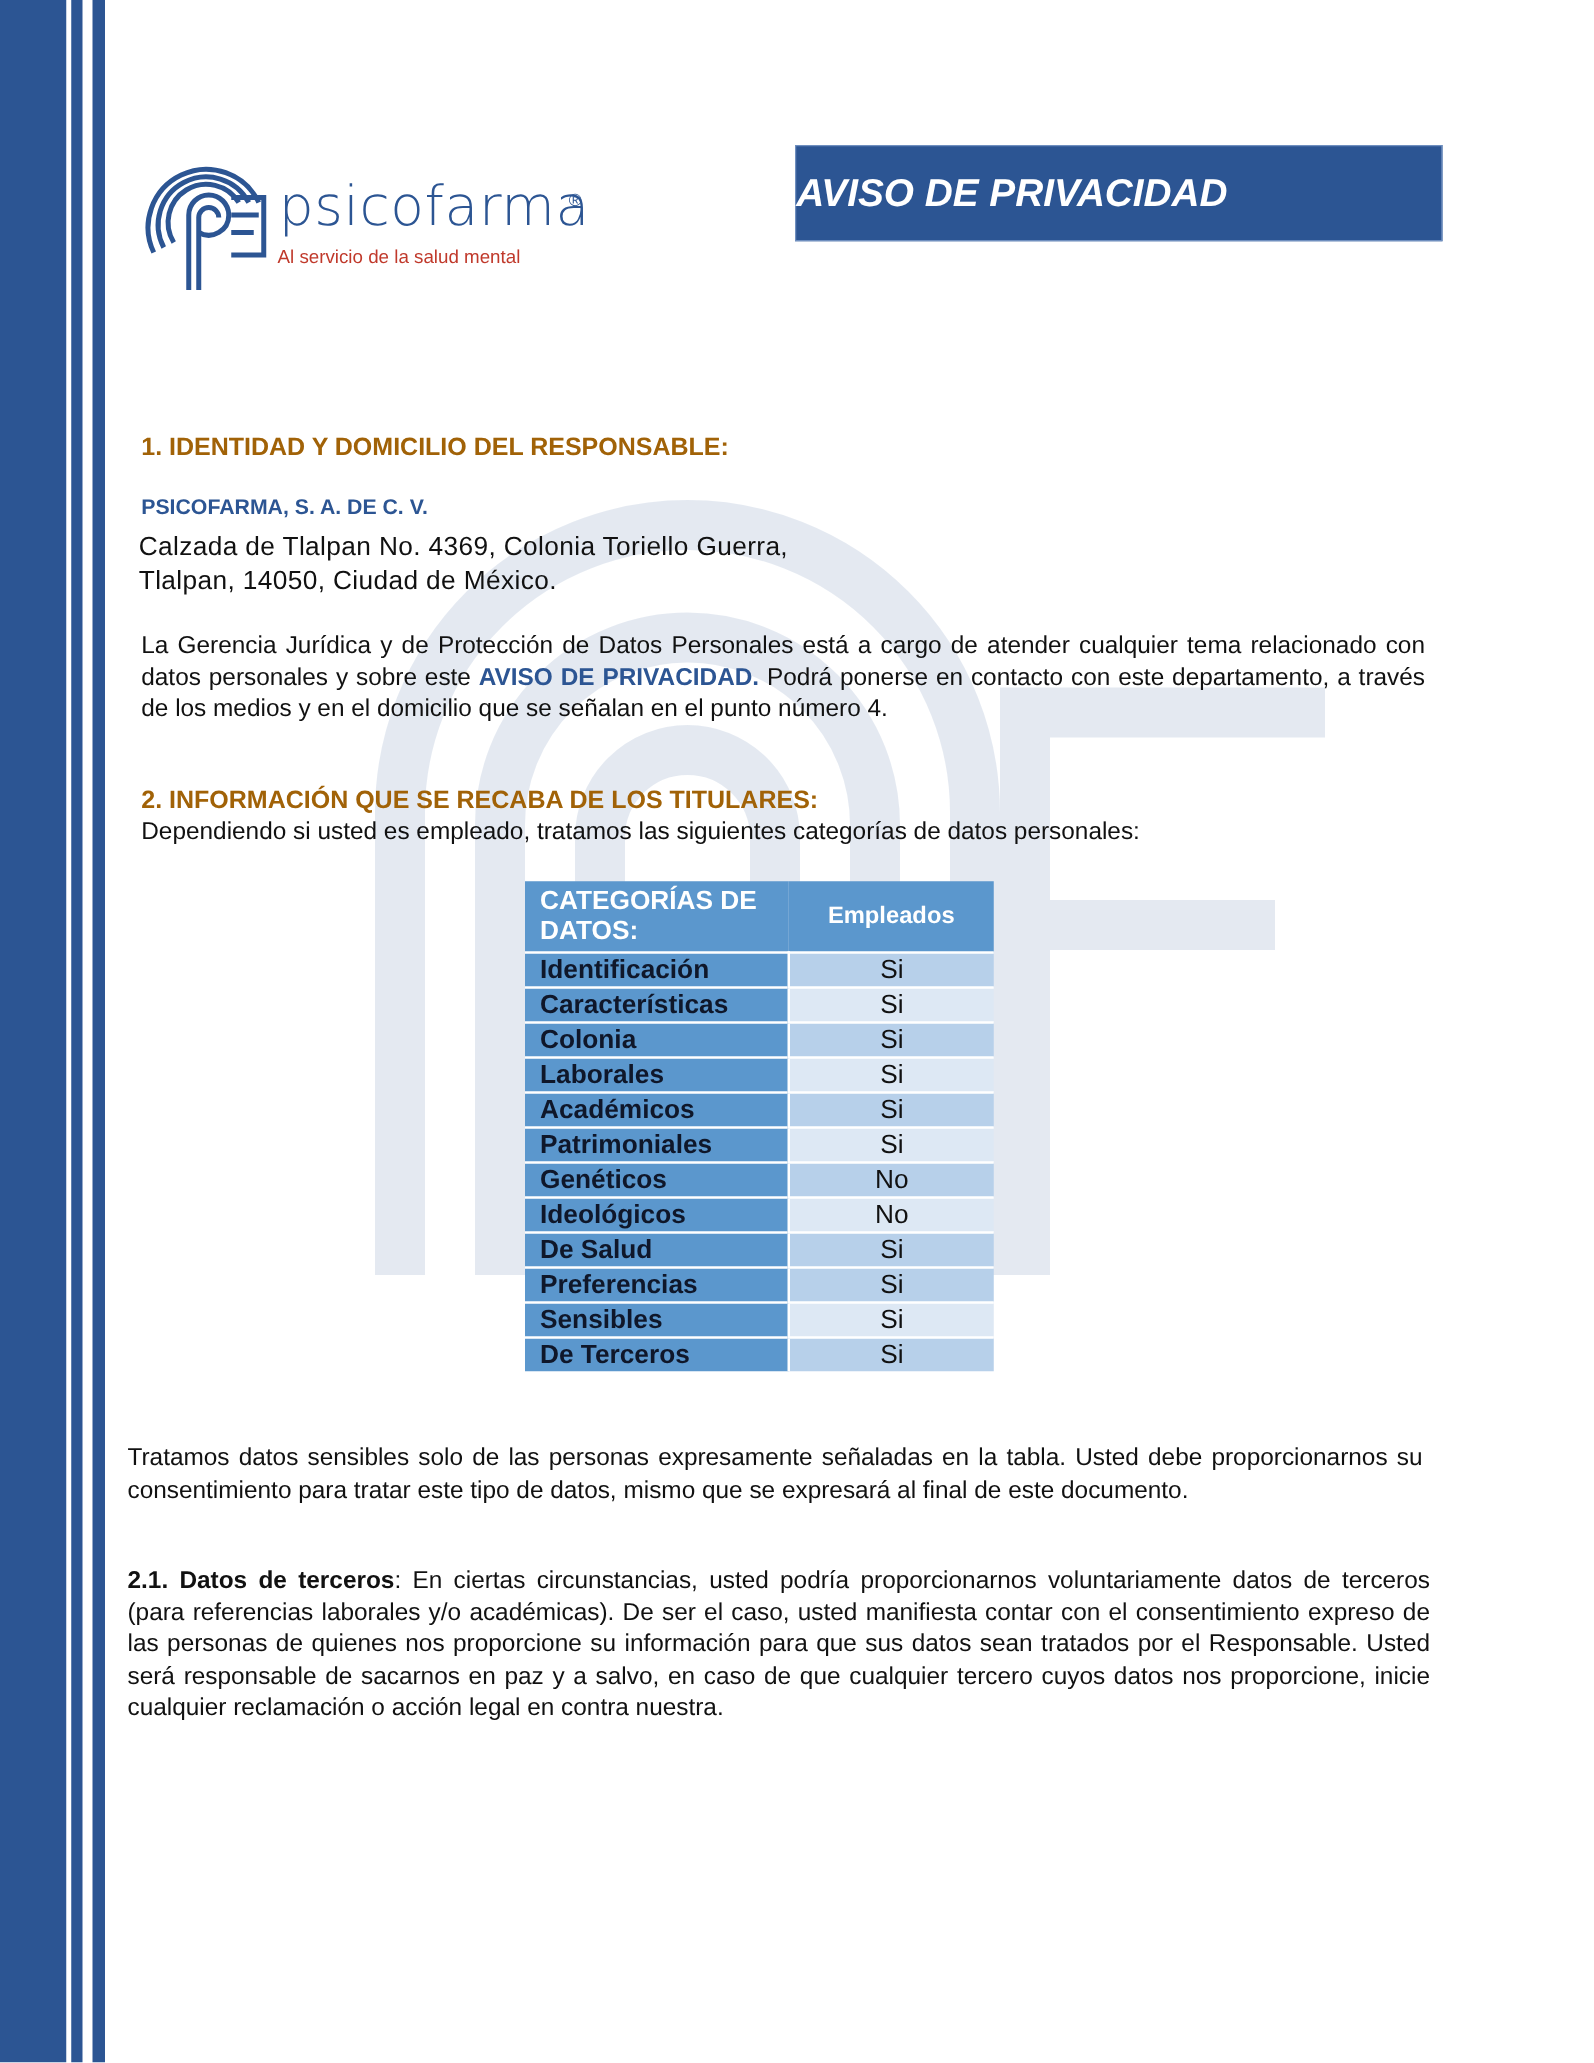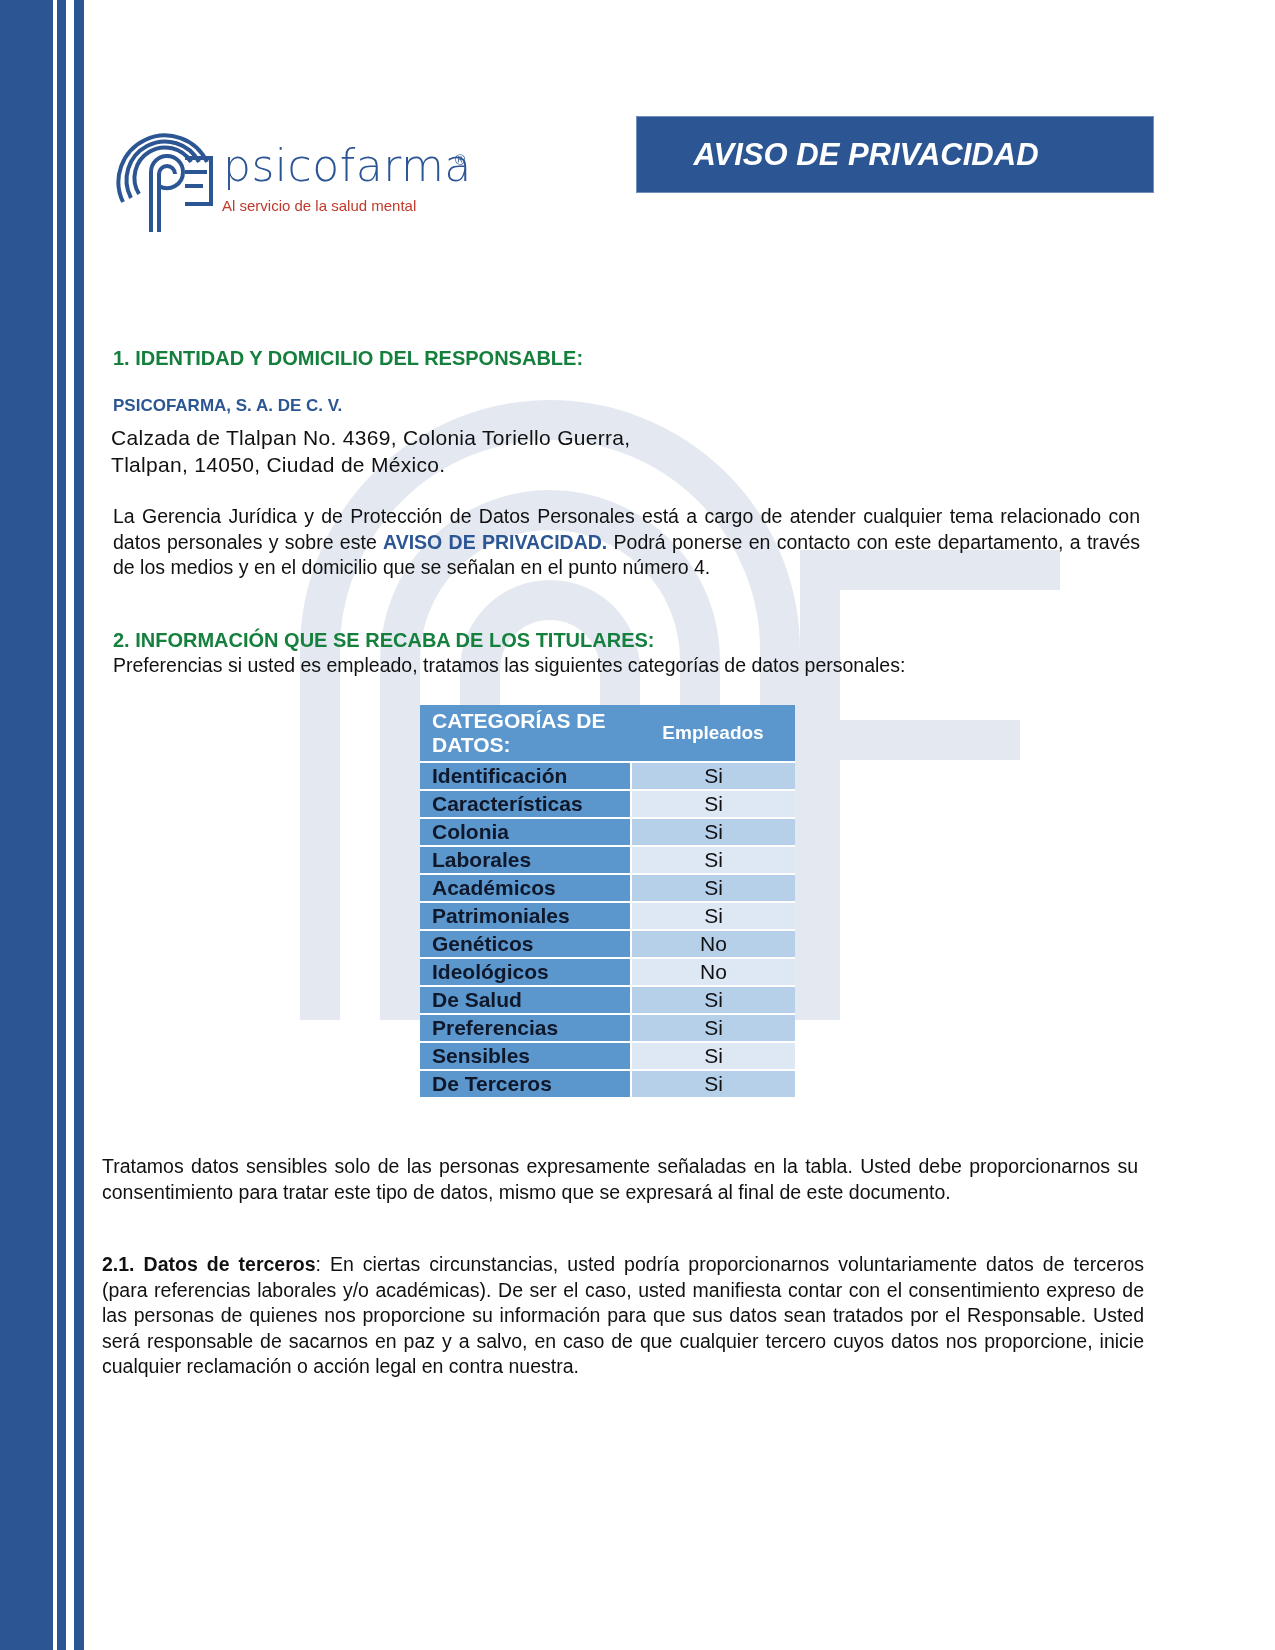--- a/index.html
+++ b/index.html
@@ -21,25 +21,25 @@
   
   .logo { position: absolute; left: 115px; top: 122px; width: 360px; height: 115px; }
   .logo-word { position: absolute; left: 108px; top: 18px; font-size: 44px; color: #2c5593; letter-spacing: 0.5px; font-family: "DejaVu Sans", sans-serif; font-weight: 300; }
   .logo-reg { position: absolute; left: 340px; top: 30px; font-size: 14px; color: #2c5593; }
   .logo-tagline { position: absolute; left: 107px; top: 75px; font-size: 15px; color: #c0392b; }
 
   
   .header-box {
     position: absolute; left: 636px; top: 116px; width: 518px; height: 77px;
     background: #2c5593; border: 1px solid #6f8fbf; box-sizing: border-box;
-    display: flex; align-items: center; justify-content: center; padding-right: 58px;
+    display: flex; align-items: center; justify-content: flex-start; padding-right: 58px;
   }
   .header-title { color: #fff; font-size: 31px; font-weight: bold; font-style: italic; }
 
-  .section-title { position: absolute; left: 113px; font-size: 20px; font-weight: bold; color: #15803d; }
+  .section-title { position: absolute; left: 113px; font-size: 20px; font-weight: bold; color: #a16207; }
   .company { position: absolute; left: 113px; top: 396px; font-size: 17px; font-weight: bold; color: #2c5593; }
   .addr { position: absolute; left: 111px; font-size: 21px; color: #111; letter-spacing: 0.3px; }
   .para { position: absolute; font-size: 19.5px; line-height: 25.5px; color: #111; text-align: justify; }
   .hl { color: #2c5593; font-weight: bold; }
 
   
   .data-table { position: absolute; left: 420px; top: 705px; width: 375px; border-collapse: collapse; }
   .data-table th { background: #5b97cd; color: #fff; font-size: 21px; font-weight: bold; text-align: left; padding: 0 12px; height: 56px; line-height: 24px; }
   .data-table th.emp { text-align: center; font-size: 19px; }
   .data-table td { height: 26px; font-size: 21px; padding: 0 12px; border-top: 2px solid #fff; }
@@ -86,21 +86,21 @@
 
 <div class="section-title" style="top:347px;">1. IDENTIDAD Y DOMICILIO DEL RESPONSABLE:</div>
 <div class="company">PSICOFARMA, S. A. DE C. V.</div>
 <div class="addr" style="top:426px;text-align:center;">Calzada de Tlalpan No. 4369, Colonia Toriello Guerra,</div>
 <div class="addr" style="top:453px;">Tlalpan, 14050, Ciudad de México.</div>
 <div class="para" style="left:113px; top:504px; width:1027px;">
   <span>La Gerencia Jurídica y de Protección de Datos Personales está a cargo de atender cualquier tema relacionado con datos personales y sobre este </span><span class="hl">AVISO DE PRIVACIDAD.</span><span> Podrá ponerse en contacto con este departamento, a través de los medios y en el domicilio que se señalan en el punto número 4.</span>
 </div>
 
 <div class="section-title" style="top:629px;">2. INFORMACIÓN QUE SE RECABA DE LOS TITULARES:</div>
-<div class="para" style="left:113px; top:653px; width:1030px; text-align:left;">Preferencias si usted es empleado, tratamos las siguientes categorías de datos personales:</div>
+<div class="para" style="left:113px; top:653px; width:1030px; text-align:left;">Dependiendo si usted es empleado, tratamos las siguientes categorías de datos personales:</div>
 
 <table class="data-table">
   <thead>
     <tr>
       <th>CATEGORÍAS DE DATOS:</th>
       <th class="emp">Empleados</th>
     </tr>
   </thead>
   <tbody>
     <tr class="odd">

